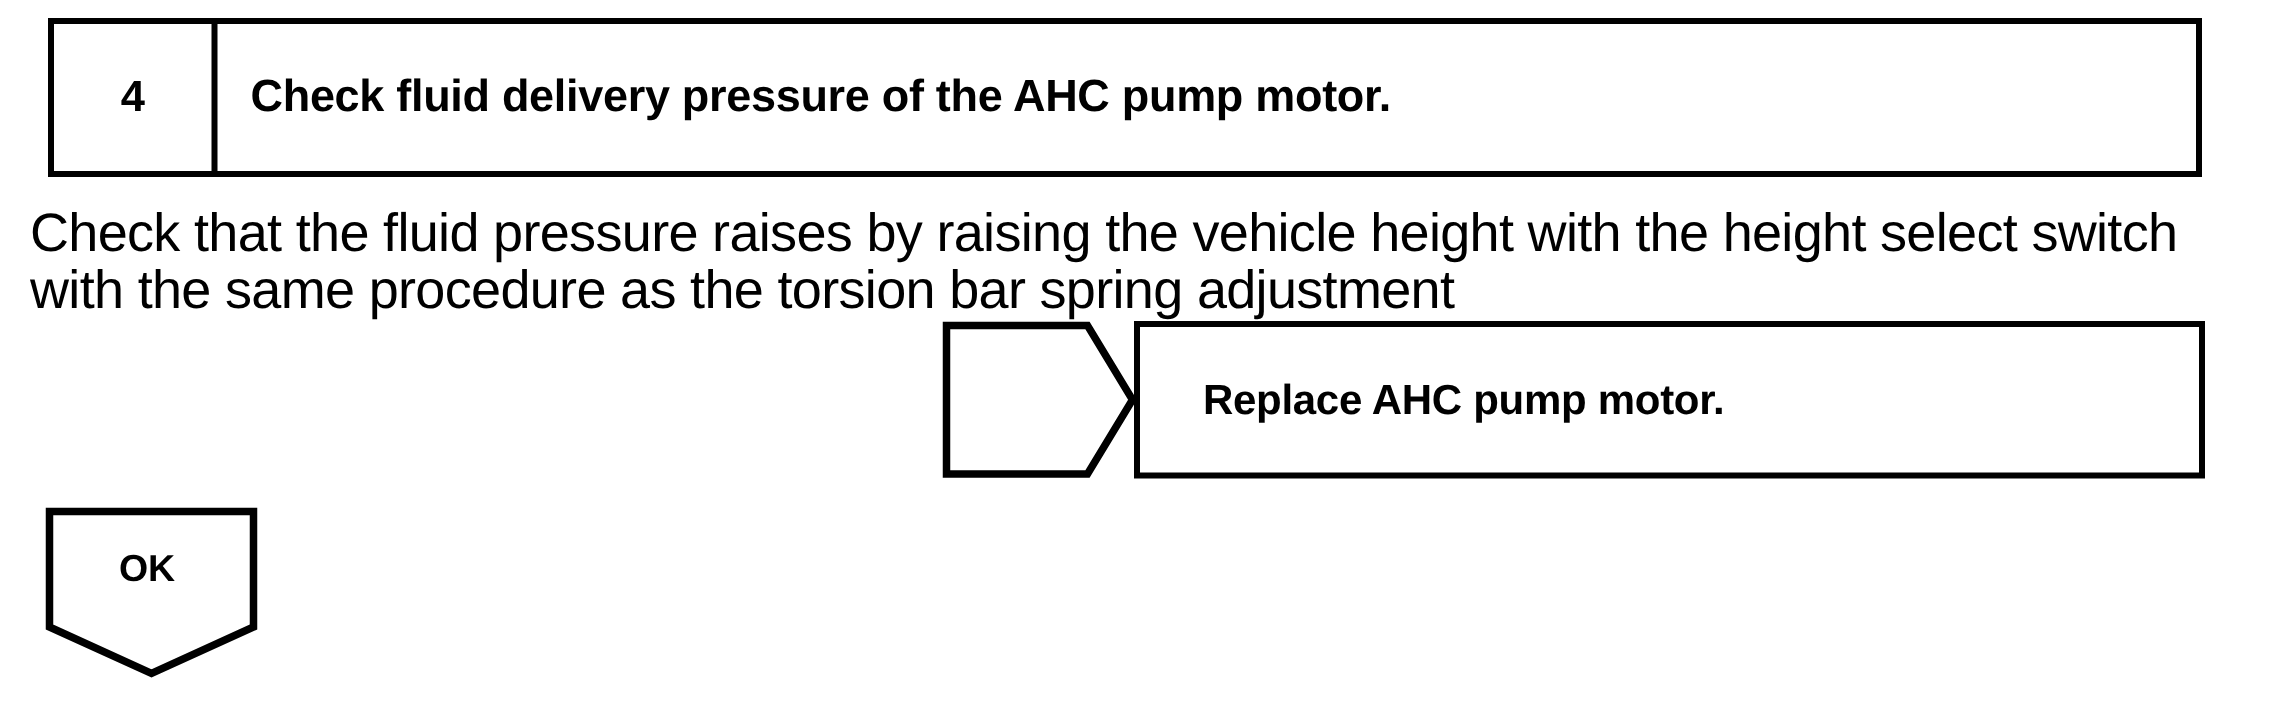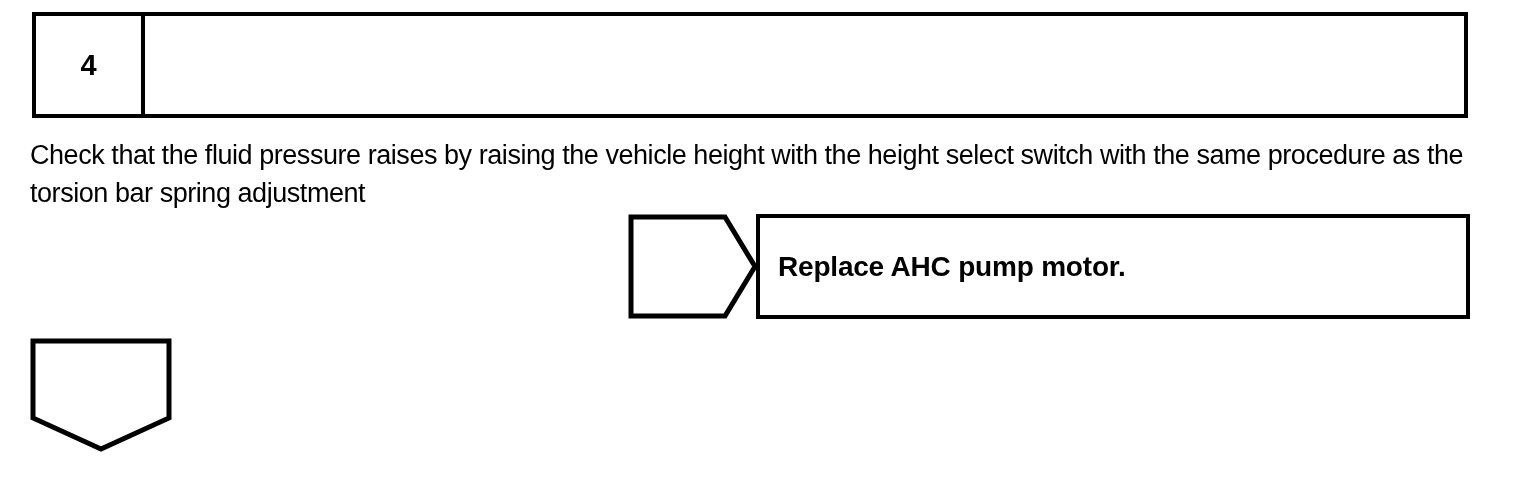--- a/index.html
+++ b/index.html
@@ -61,24 +61,24 @@
     font-size: 30px;
     font-weight: bold;
     letter-spacing: -0.2px;
     line-height: 1.05;
     white-space: nowrap;
   }
 
   
   .body-text {
     position: absolute;
-    left: 30px;
+    left: 20px;
     top: 136px;
     width: 1452px;
-    font-size: 27px;
+    font-size: 36px;
     font-weight: normal;
     line-height: 38px;
     letter-spacing: -0.45px;
   }
 
   
   .ng-shape {
     position: absolute;
     left: 628px;
     top: 214px;
@@ -116,20 +116,21 @@
     background: #fff;
     display: flex;
     align-items: center;
     padding-left: 18px;
   }
   .replace-label {
     font-size: 28px;
     font-weight: bold;
     letter-spacing: -0.2px;
     white-space: nowrap;
+    margin-left: 24px;
   }
 
   
   .ok-shape {
     position: absolute;
     left: 30px;
     top: 338px;
     width: 142px;
     height: 114px;
   }
@@ -154,31 +155,35 @@
     box-sizing: border-box;
   }
 </style>
 </head>
 <body>
 
 <div class="step-box">
   <div class="step-number-cell">
     <span class="step-number">4</span>
   </div>
+  <div class="step-title-cell">
+    <span class="step-title">Check fluid delivery pressure of the AHC pump motor.</span>
+  </div>
 </div>
 
 <div class="body-text">Check that the fluid pressure raises by raising the vehicle height with the height select switch with the same procedure as the torsion bar spring adjustment</div>
 
 <div class="ng-shape">
   <svg viewBox="0 0 130 105" xmlns="http://www.w3.org/2000/svg">
     <polygon points="3,3 97,3 127,52.5 97,102 3,102" fill="#ffffff" stroke="#000000" stroke-width="5" stroke-linejoin="miter"></polygon>
   </svg>
 </div>
 
 <div class="replace-box">
   <span class="replace-label">Replace AHC pump motor.</span>
 </div>
 
 <div class="ok-shape">
   <svg viewBox="0 0 142 114" xmlns="http://www.w3.org/2000/svg">
     <polygon points="3,3 139,3 139,80 71,111 3,80" fill="#ffffff" stroke="#000000" stroke-width="5" stroke-linejoin="miter"></polygon>
   </svg>
+  <span class="ok-label">OK</span>
 </div>
 
 </body></html>

